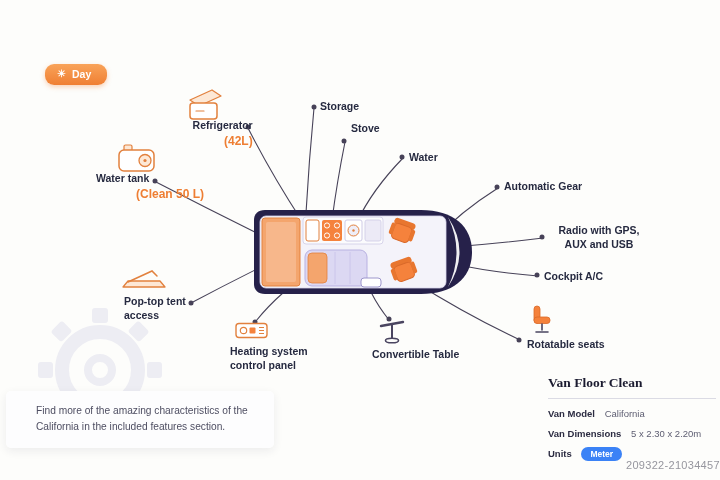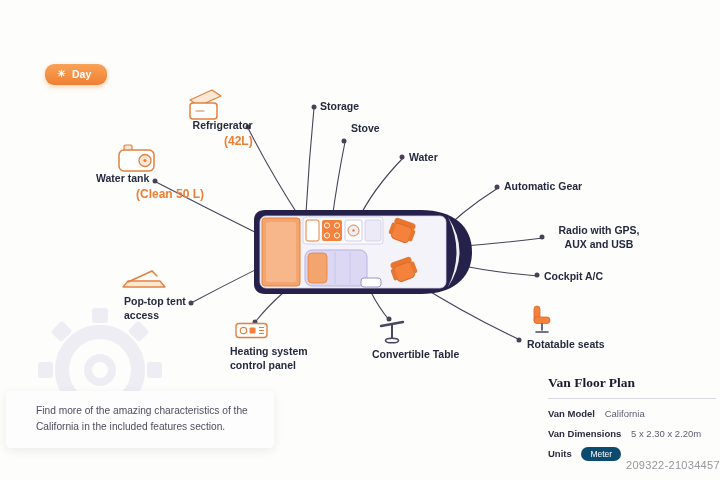--- a/index.html
+++ b/index.html
@@ -32,21 +32,21 @@
         box-shadow:0 3px 10px rgba(40,40,70,.08);
         padding:12px 12px 12px 30px;font-size:10.2px;color:#4E4E62;line-height:1.6;}
 
   
   .details{position:absolute;left:548px;top:375px;width:168px;z-index:3;}
   .details h2{margin:0;font-family:"Liberation Serif",serif;font-size:13.5px;font-weight:700;color:#1B1B30;}
   .details .rule{border-top:1px solid #DBDBE4;margin-top:7px;}
   .row{margin-top:9px;font-size:9.5px;}
   .row .lbl{font-weight:700;color:#2C2C42;margin-right:7px;}
   .row .val{color:#5E5E72;}
-  .badge{background:#0c4a6e;color:#fff;border-radius:7px;padding:2px 9px;font-size:8.5px;font-weight:400;}
+  .badge{background:#3b82f6;color:#fff;border-radius:7px;padding:2px 9px;font-size:8.5px;font-weight:700;}
 
   .wm{position:absolute;left:626px;top:459px;font-size:11px;color:#96969E;letter-spacing:.3px;z-index:3;}
 </style>
 </head>
 <body>
 
 <div class="canvas">
 
   <svg class="abs" style="left:34px;top:304px;z-index:1;" width="132" height="132" viewBox="0 0 132 132">
     <g fill="#EDEDF3">
@@ -232,21 +232,21 @@
 
   <div class="callout" style="left:124px;top:295px;width:64px;">
     <span>Pop-top tent access</span>
   </div>
 
   <div class="note">
     <span>Find more of the amazing characteristics of the California in the included features section.</span>
   </div>
 
   <div class="details">
-    <h2>Van Floor Plan</h2>
+    <h2>Van Floor Clean</h2>
     <div class="rule"></div>
     <div class="row">
       <span class="lbl">Van Model</span>
       <span class="val">California</span>
     </div>
     <div class="row">
       <span class="lbl">Van Dimensions</span>
       <span class="val">5 x 2.30 x 2.20m</span>
     </div>
     <div class="row">

